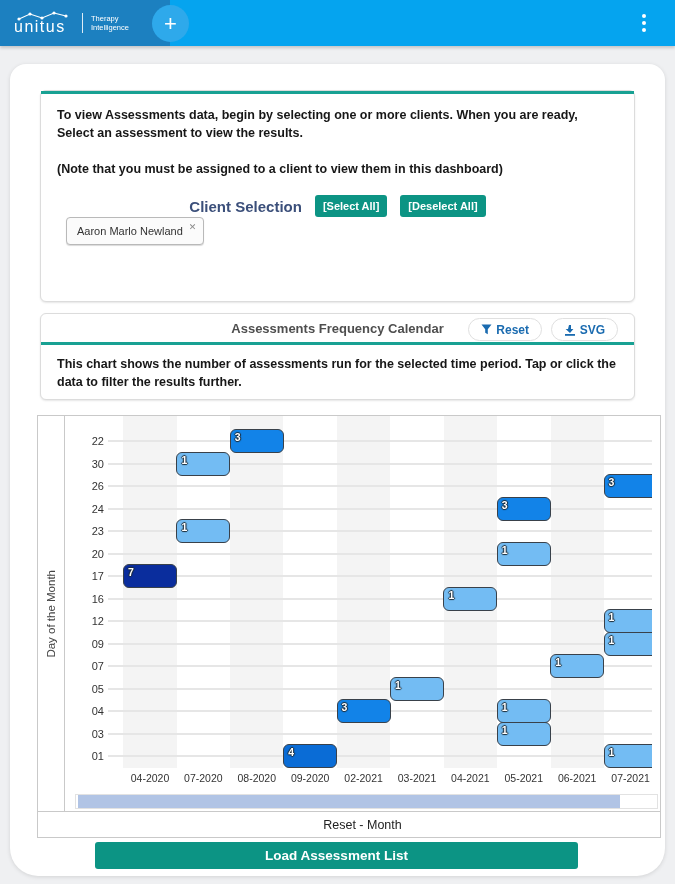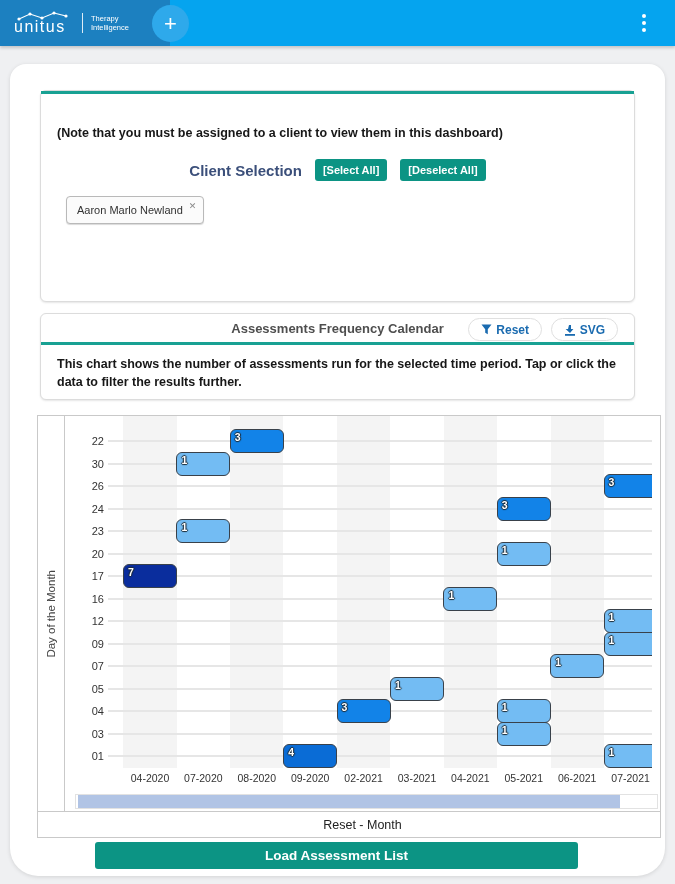--- a/index.html
+++ b/index.html
@@ -35,21 +35,21 @@
   .teal-line{height:3px;background:#18a193;width:100%;}
 
   .card-clientfilter{left:30px;top:26px;width:595px;height:212px;}
   .cf-body{padding:12px 16px 0 16px;}
   .cf-text{font-size:12.5px;font-weight:700;color:#171717;line-height:1.45;margin:0 0 0 0;}
   .cf-note{margin-top:18px;}
   .cf-selection-row{margin-top:17px;display:flex;align-items:center;justify-content:center;gap:13px;}
   .cf-selection-label{font-size:15px;font-weight:700;color:#3b4f7a;}
   .teal-btn{background:#0c9484;color:#fff;border:none;border-radius:3px;font-size:11px;font-weight:700;
     padding:5px 8px;cursor:pointer;font-family:"Liberation Sans",sans-serif;}
-  .chip-row{margin-top:15px;padding-left:9px;}
+  .chip-row{padding-left:9px;}
   .chip{display:inline-flex;align-items:flex-start;background:#fbfbfb;border:1px solid #b9b9b9;border-radius:4px;
     box-shadow:0 1px 1px rgba(0,0,0,.15);padding:7px 7px 7px 10px;font-size:11px;color:#333;cursor:pointer;}
   .chip-x{color:#8a8a8a;font-size:9px;margin-left:6px;position:relative;top:-3px;cursor:pointer;}
 
   .card-calendar{left:30px;top:249px;width:595px;height:87px;}
   .cal-pill{position:absolute;top:4px;height:23px;display:flex;align-items:center;gap:4px;background:#fff;
     border:1px solid #e0e0e0;border-radius:12px;padding:0 12px;color:#1a6bb0;font-size:12px;font-weight:700;
     z-index:5;cursor:pointer;font-family:"Liberation Sans",sans-serif;}
   .pill-reset{right:92px;}
   .pill-svg{right:16px;}
@@ -112,20 +112,21 @@
       <i></i>
       <i></i>
     </button>
 </div>
 
 <div class="main-panel">
 
   <div class="card card-clientfilter">
     <div class="teal-line"></div>
     <div class="cf-body">
+      <p class="cf-text">To view Assessments data, begin by selecting one or more clients. When you are ready, Select an assessment to view the results.</p>
       <p class="cf-text cf-note">(Note that you must be assigned to a client to view them in this dashboard)</p>
       <div class="cf-selection-row">
         <span class="cf-selection-label">Client Selection</span>
         <button class="teal-btn">[Select All]</button>
         <button class="teal-btn">[Deselect All]</button>
       </div>
       <div class="chip-row">
         <span class="chip">
           <span>Aaron Marlo Newland</span>
           <span class="chip-x">✕</span>

